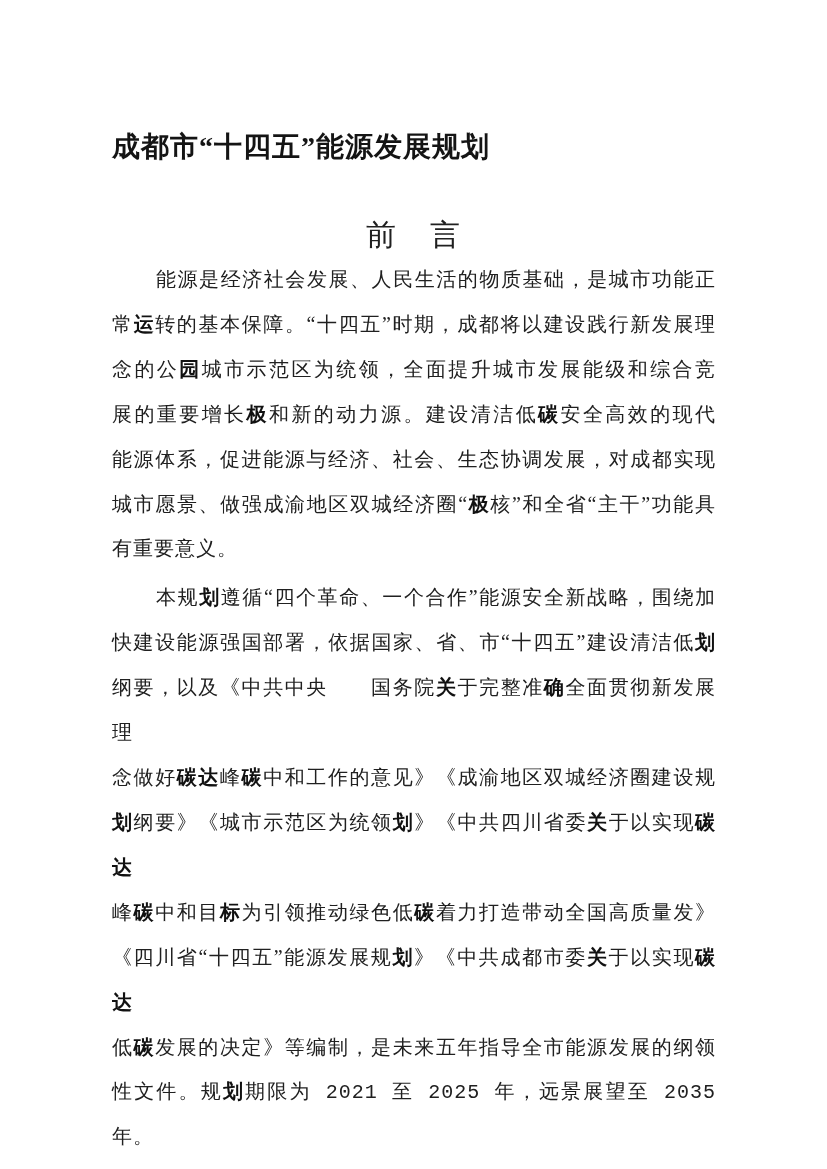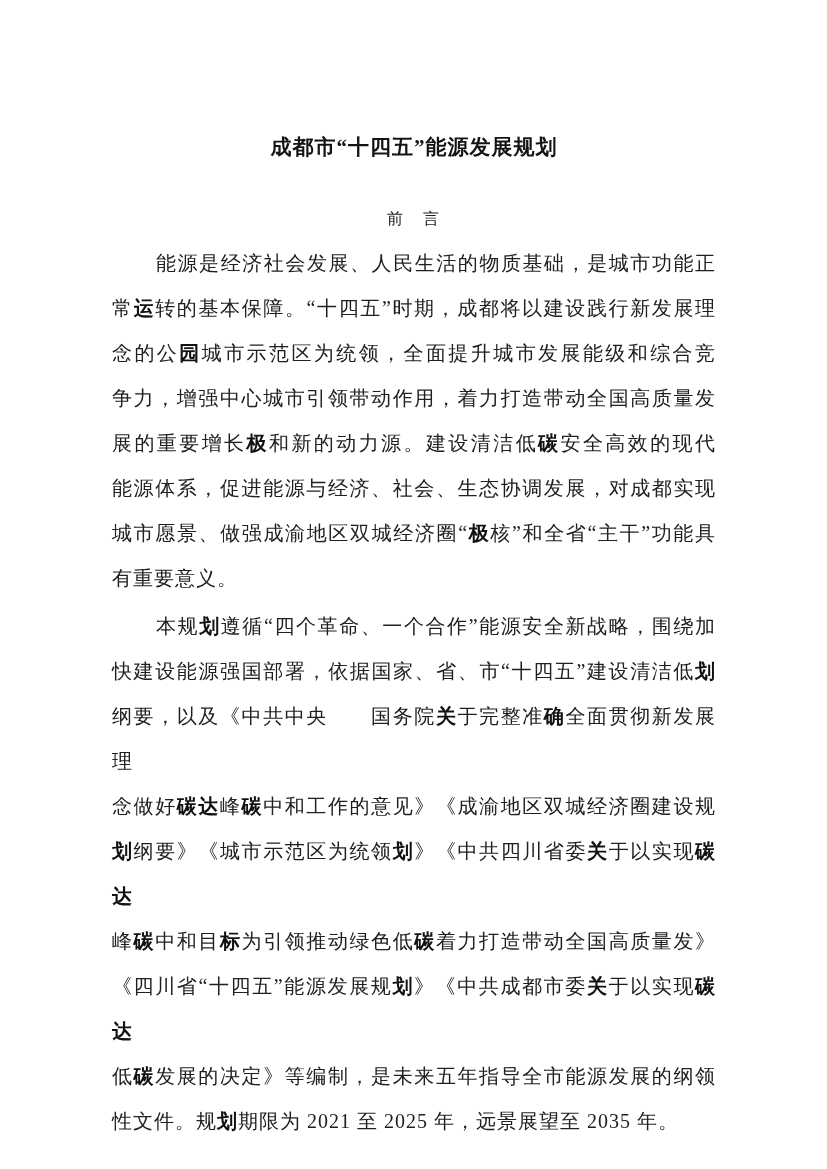--- a/index.html
+++ b/index.html
@@ -16,31 +16,30 @@
     font-family: "Liberation Serif", "DejaVu Serif", serif;
     color: #1c1c1c;
   }
   .doc {
     position: absolute;
     left: 112px;
     top: 131px;
     width: 604px;
   }
   .title {
-    font-size: 21px;
+    font-size: 28px;
     line-height: 32px;
     font-weight: 700;
-    text-align: center;
     letter-spacing: 1px;
     margin: 0;
     color: #141414;
   }
   .preface {
-    margin-top: 43px;
-    font-size: 16px;
+    margin-top: 59px;
+    font-size: 30px;
     line-height: 26px;
     font-weight: 400;
     text-align: center;
     letter-spacing: 2px;
     color: #202020;
   }
   .body {
     margin-top: 9px;
     font-size: 20px;
   }
@@ -53,39 +52,39 @@
     text-justify: inter-character;
     letter-spacing: 1px;
     white-space: normal;
     color: #202020;
   }
   .line.indent {
     text-indent: 2.2em;
   }
   .line.last {
     text-align-last: left;
+    font-family: Liberation Mono, monospace;
   }
   .bold {
     font-weight: 700;
     color: #111111;
   }
 </style>
 </head>
 <body>
 
 <div class="page">
   <div class="doc">
     <h1 class="title">成都市“十四五”能源发展规划</h1>
     <div class="preface">前　言</div>
     <div class="body" id="doc-body">
         <div class="para">
           <div class="line indent"><span>能源是经济社会发展、人民生活的物质基础，是城市功能正</span></div>
           <div class="line"><span>常</span><span class="bold">运</span><span>转的基本保障。“十四五”时期，成都将以建设践行新发展理</span></div>
           <div class="line"><span>念的公</span><span class="bold">园</span><span>城市示范区为统领，全面提升城市发展能级和综合竞</span></div>
-          <div class="line"><span>争力，增强中心城市引领带动作用，着力打造带动全国高质量发</span></div>
           <div class="line"><span>展的重要增长</span><span class="bold">极</span><span>和新的动力源。建设清洁低</span><span class="bold">碳</span><span>安全高效的现代</span></div>
           <div class="line"><span>能源体系，促进能源与经济、社会、生态协调发展，对成都实现</span></div>
           <div class="line"><span>城市愿景、做强成渝地区双城经济圈“</span><span class="bold">极</span><span>核”和全省“主干”功能具</span></div>
           <div class="line last"><span>有重要意义。</span></div>
         </div>
         <div class="para">
           <div class="line indent"><span>本规</span><span class="bold">划</span><span>遵循“四个革命、一个合作”能源安全新战略，围绕加</span></div>
           <div class="line"><span>快建设能源强国部署，依据国家、省、市“十四五”建设清洁低</span><span class="bold">划</span></div>
           <div class="line"><span>纲要，以及《中共中央　　国务院</span><span class="bold">关</span><span>于完整准</span><span class="bold">确</span><span>全面贯彻新发展理</span></div>
           <div class="line"><span>念做好</span><span class="bold">碳达</span><span>峰</span><span class="bold">碳</span><span>中和工作的意见》《成渝地区双城经济圈建设规</span></div>

